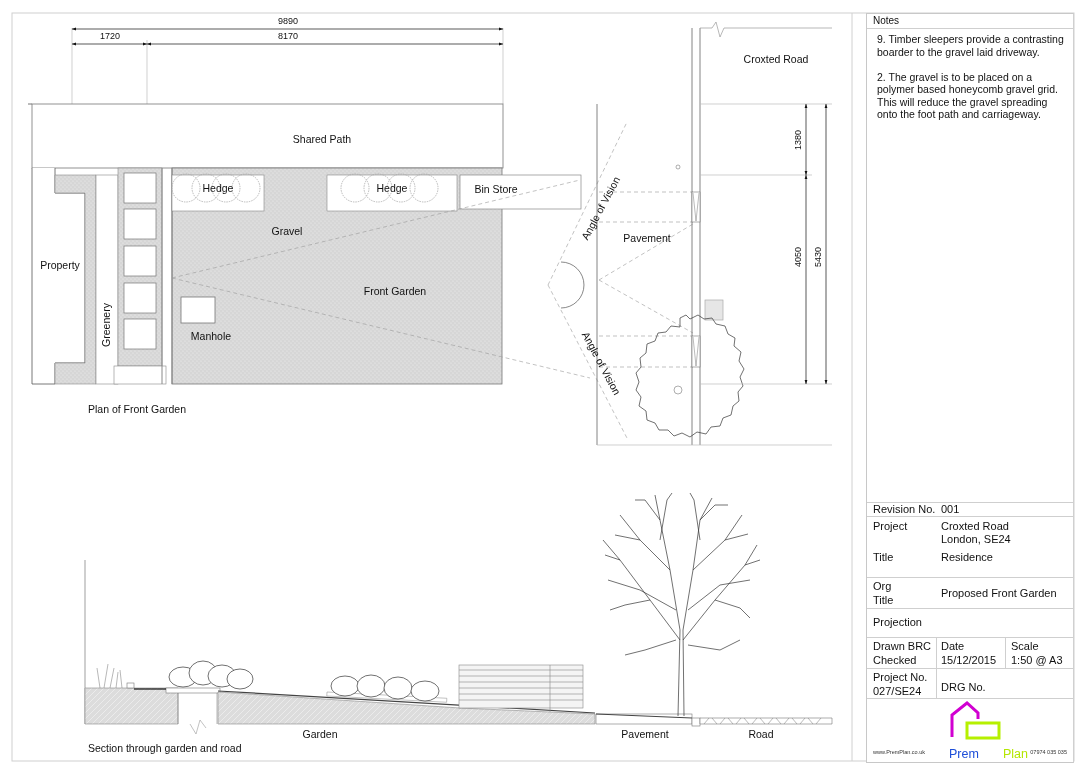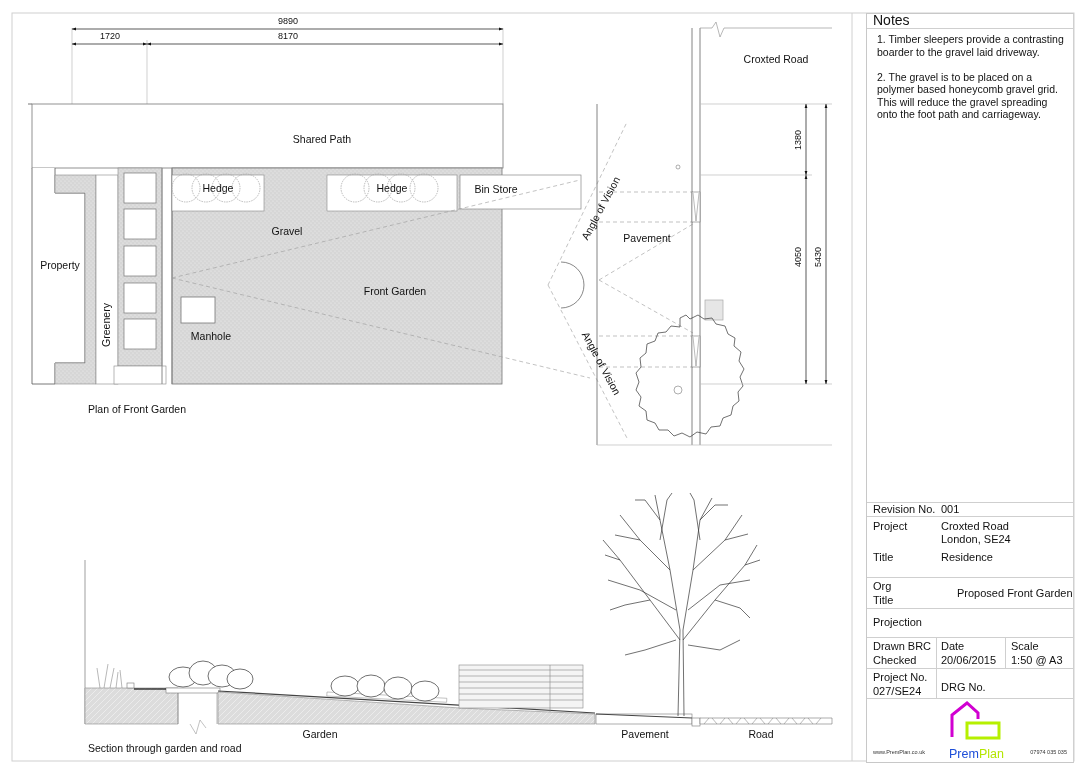--- a/index.html
+++ b/index.html
@@ -4,33 +4,33 @@
 <style>
   html, body { margin:0; padding:0; background:#ffffff; }
   body { width:1086px; height:768px; position:relative; overflow:hidden; font-family:"Liberation Sans", sans-serif; color:#111; }
   #sheet { position:absolute; left:0; top:0; width:890px; height:768px; }
   svg text { font-family:"Liberation Sans", sans-serif; fill:#111; }
   .lbl { font-size:10.5px; }
   .dim { font-size:9px; }
 
   
   #panel { position:absolute; left:866px; top:13px; width:206px; height:748px; border:1px solid #c8c8c8; border-right:1px solid #d0d0d0; background:#fff; }
-  #notes-head { height:14px; border-bottom:1px solid #cfcfcf; font-size:14px; padding-left:6px; line-height:13px; }
+  #notes-head { height:14px; border-bottom:1px solid #cfcfcf; font-size:10px; padding-left:6px; line-height:13px; }
   #notes-body { padding:4px 6px 0 10px; font-size:10.5px; line-height:12.5px; }
   #notes-body p { margin:0 0 12.5px 0; }
   #tb { position:absolute; left:0; top:488px; width:206px; }
   .tbrow { border-top:1px solid #cfcfcf; font-size:11px; line-height:13px; position:relative; }
   .tbrow .k { position:absolute; left:6px; }
   .tbrow .v { position:absolute; left:74px; }
   #logo { position:absolute; left:0; top:684px; width:206px; height:64px; border-top:1px solid #cfcfcf; }
   #logo .www { position:absolute; left:6px; bottom:8px; font-size:5.5px; color:#333; }
   #logo .tel { position:absolute; right:6px; bottom:8px; font-size:5.5px; color:#333; }
   #logo .brand { position:absolute; left:82px; bottom:2px; font-size:12.5px; }
   #logo .prem { color:#1d4ed8; }
-  #logo .plan { color:#b4e600; }
+  #logo .plan { color:#b4e600;padding-left:24px; }
 </style>
 </head>
 <body>
 
 <div id="sheet">
 <svg width="1086" height="768" viewBox="0 0 1086 768" xmlns="http://www.w3.org/2000/svg">
   <defs>
     <pattern id="gravel" width="4" height="4" patternUnits="userSpaceOnUse">
       <rect width="4" height="4" fill="#d6d6d6"></rect>
       <circle cx="1" cy="1" r="0.6" fill="#f0f0f0"></circle>
@@ -230,50 +230,50 @@
   <text class="lbl" x="320" y="738" text-anchor="middle">Garden</text>
   <text class="lbl" x="645" y="738" text-anchor="middle">Pavement</text>
   <text class="lbl" x="761" y="738" text-anchor="middle">Road</text>
   <text class="lbl" x="88" y="752">Section through garden and road</text>
 </svg>
 </div>
 
 <div id="panel">
   <div id="notes-head">Notes</div>
   <div id="notes-body">
-    <p>1. Timber sleepers provide a contrasting boarder to the gravel laid driveway.</p>
+    <p>9. Timber sleepers provide a contrasting boarder to the gravel laid driveway.</p>
     <p>2. The gravel is to be placed on a polymer based honeycomb gravel grid. This will reduce the gravel spreading onto the foot path and carriageway.</p>
   </div>
 
   <div id="tb">
     <div class="tbrow" style="height:13px;">
       <span class="k">Revision No.</span>
       <span class="v" style="left:74px;">001</span>
     </div>
     <div class="tbrow" style="height:60px;">
       <span class="k" style="top:3px;">Project</span>
       <span class="v" style="top:3px;">Croxted Road</span>
       <span class="v" style="top:16px;text-align:center;">London, SE24</span>
       <span class="k" style="top:34px;">Title</span>
       <span class="v" style="top:34px;">Residence</span>
     </div>
     <div class="tbrow" style="height:30px;">
       <span class="k" style="top:2px;">Org</span>
       <span class="k" style="top:16px;">Title</span>
-      <span class="v" style="top:9px;margin-left:16px;">Proposed Front Garden</span>
+      <span class="v" style="top:9px;">Proposed Front Garden</span>
     </div>
     <div class="tbrow" style="height:28px;">
       <span class="k" style="top:7px;">Projection</span>
     </div>
     <div class="tbrow" style="height:30px;">
       <span class="k" style="top:2px;">Drawn BRC</span>
       <span class="k" style="top:16px;">Checked</span>
       <span style="position:absolute;left:69px;top:0;height:30px;border-left:1px solid #cfcfcf;"></span>
       <span class="v" style="top:2px;">Date</span>
-      <span class="v" style="top:16px;">20/06/2015</span>
+      <span class="v" style="top:16px;">15/12/2015</span>
       <span style="position:absolute;left:138px;top:0;height:30px;border-left:1px solid #cfcfcf;"></span>
       <span style="position:absolute;left:144px;top:2px;">Scale</span>
       <span style="position:absolute;left:144px;top:16px;">1:50 @ A3</span>
     </div>
     <div class="tbrow" style="height:30px;text-align:right;">
       <span class="k" style="top:2px;">Project No.</span>
       <span class="k" style="top:16px;">027/SE24</span>
       <span style="position:absolute;left:69px;top:0;height:30px;border-left:1px solid #cfcfcf;"></span>
       <span class="v" style="top:12px;">DRG No.</span>
     </div>

